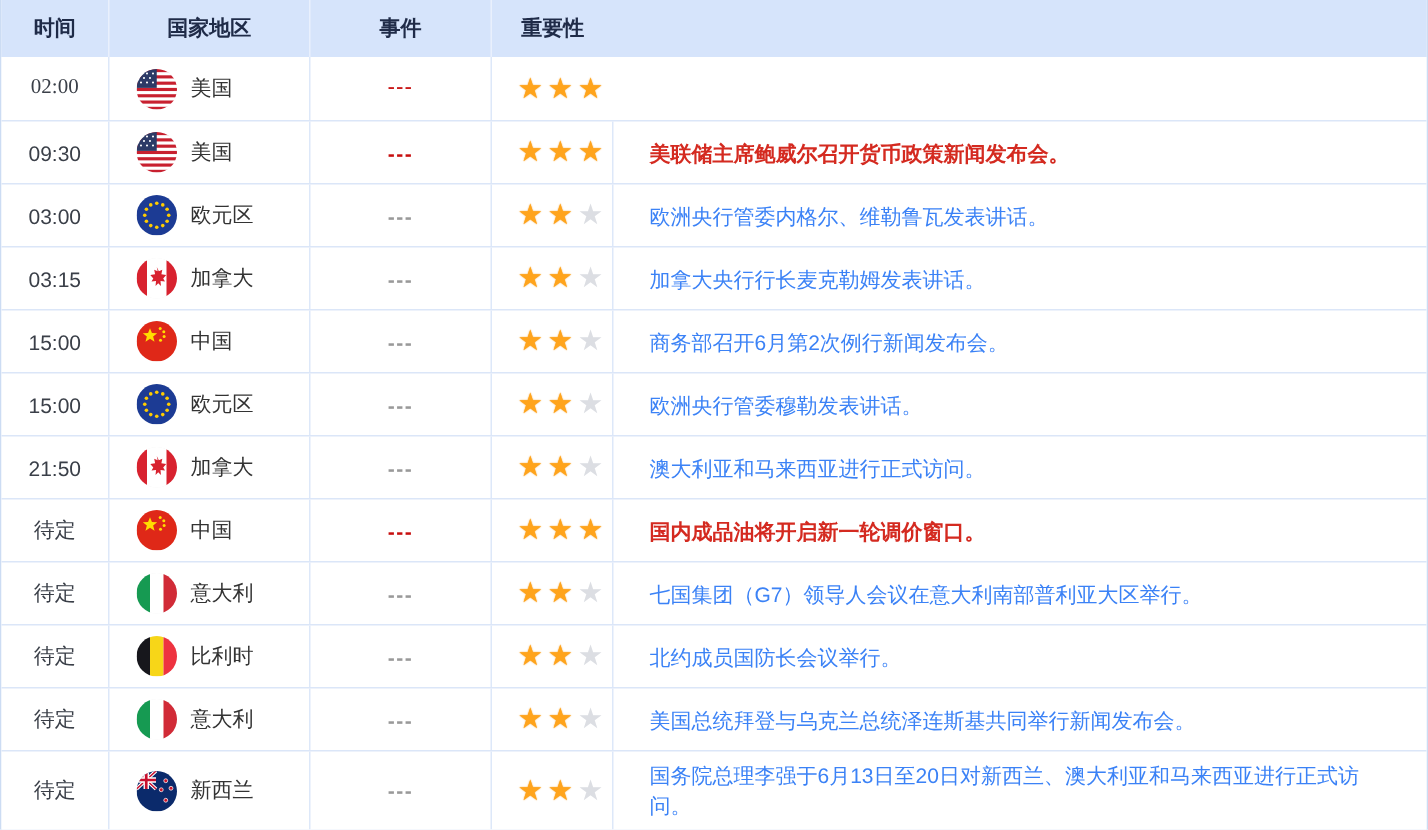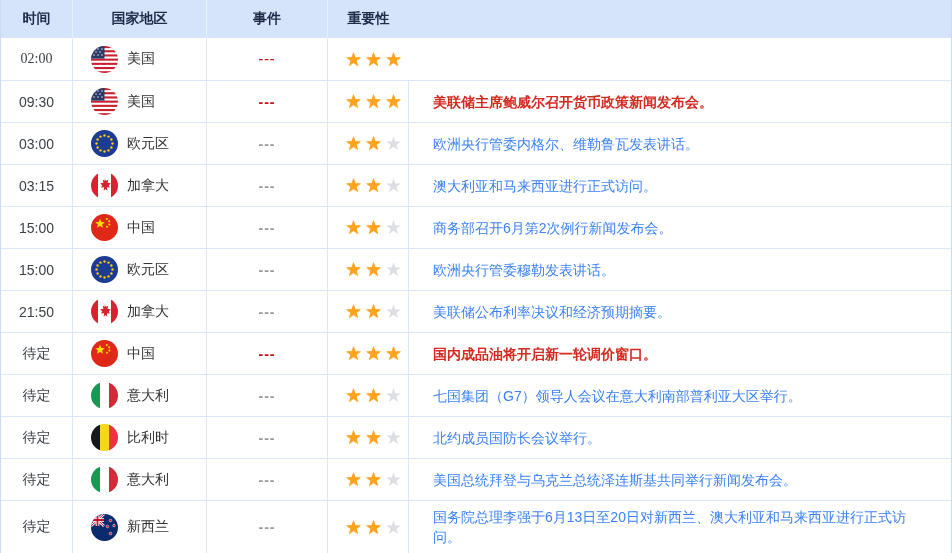--- a/index.html
+++ b/index.html
@@ -187,21 +187,21 @@
             </svg>
           </span>
       <span class="country-name">加拿大</span>
     </div>
     <div class="td c col-location">---</div>
     <div class="td col-importance">
           <span class="star on">★</span>
           <span class="star on">★</span>
           <span class="star">★</span>
         </div>
-    <div class="td col-event">澳大利亚和马来西亚进行正式访问。</div>
+    <div class="td col-event">加拿大央行行长麦克勒姆发表讲话。</div>
   </div>
 
   <div class="tr">
     <div class="td c col-time">15:00</div>
     <div class="td col-country">
       <span class="flag">
             <svg viewBox="0 0 27 27">
               <rect width="27" height="27" fill="#df2818"></rect>
               <path fill="#ffde00" d="M9 4.8l1.3 3.2 3.5 0.2-2.7 2.2 0.9 3.4-3-1.9-3 1.9 0.9-3.4-2.7-2.2 3.5-0.2z"></path>
               <g fill="#ffde00">
@@ -268,21 +268,21 @@
             </svg>
           </span>
       <span class="country-name">加拿大</span>
     </div>
     <div class="td c col-location">---</div>
     <div class="td col-importance">
           <span class="star on">★</span>
           <span class="star on">★</span>
           <span class="star">★</span>
         </div>
-    <div class="td col-event">美联储公布利率决议和经济预期摘要。</div>
+    <div class="td col-event">澳大利亚和马来西亚进行正式访问。</div>
   </div>
 
   <div class="tr">
     <div class="td c col-time">待定</div>
     <div class="td col-country">
       <span class="flag">
             <svg viewBox="0 0 27 27">
               <rect width="27" height="27" fill="#df2818"></rect>
               <path fill="#ffde00" d="M9 4.8l1.3 3.2 3.5 0.2-2.7 2.2 0.9 3.4-3-1.9-3 1.9 0.9-3.4-2.7-2.2 3.5-0.2z"></path>
               <g fill="#ffde00">

